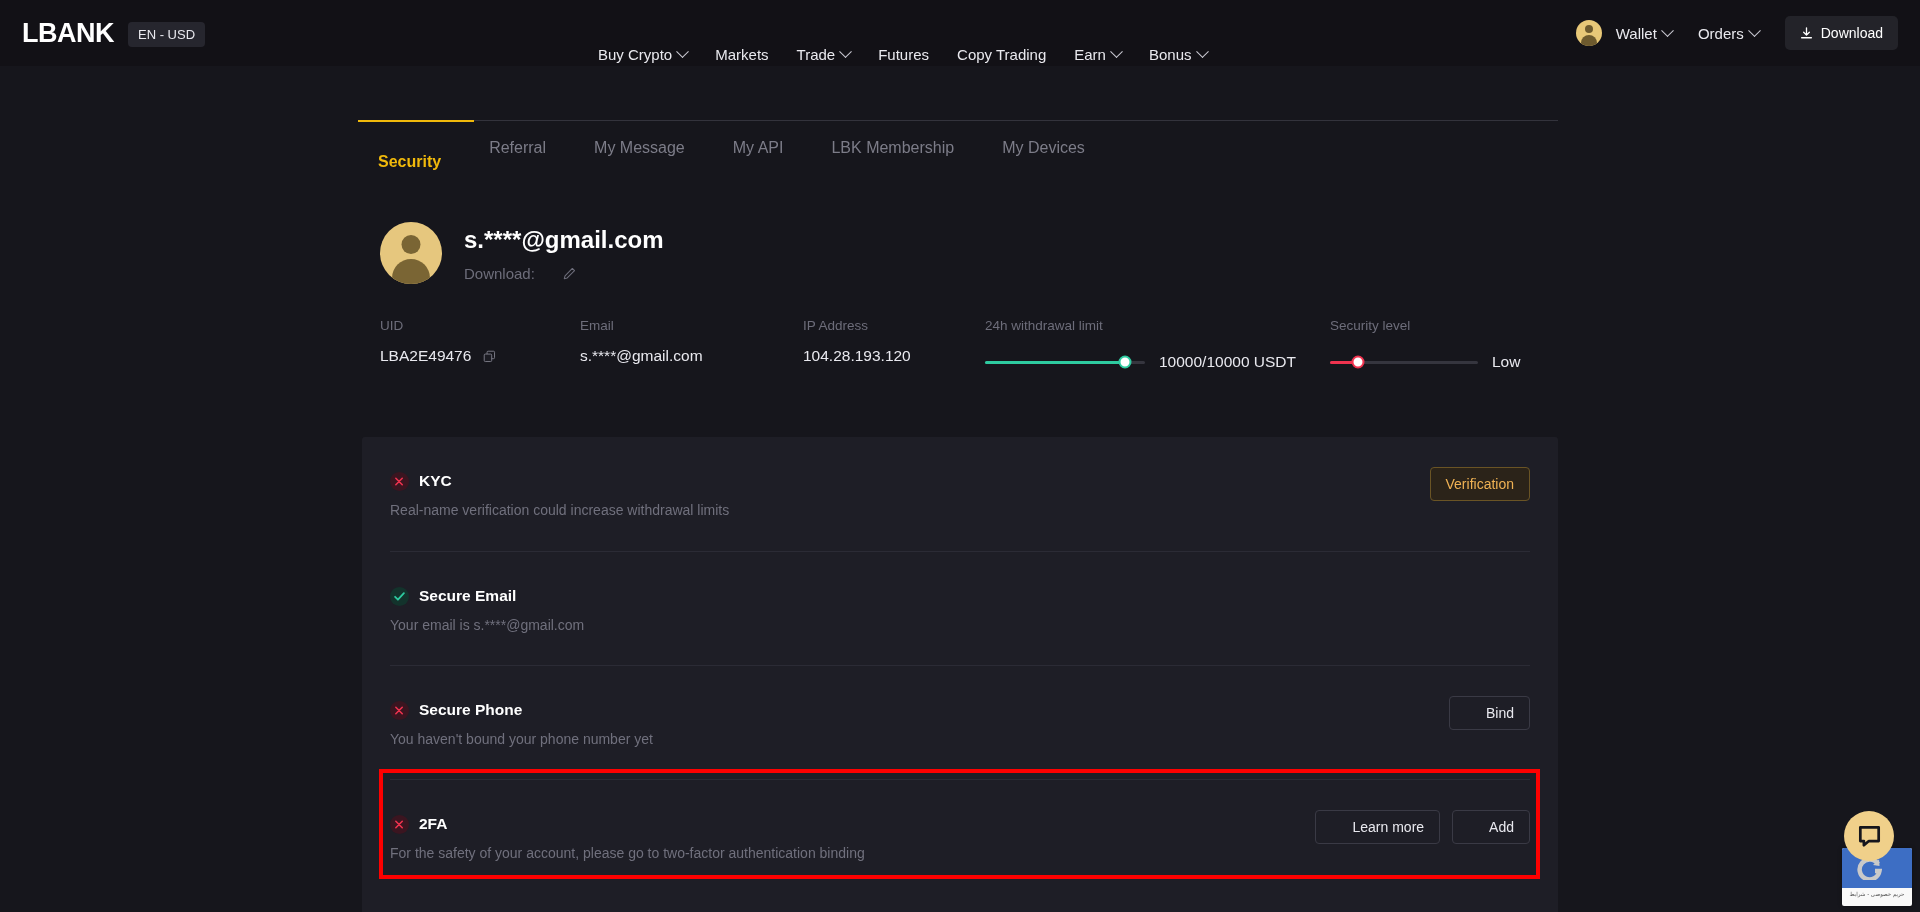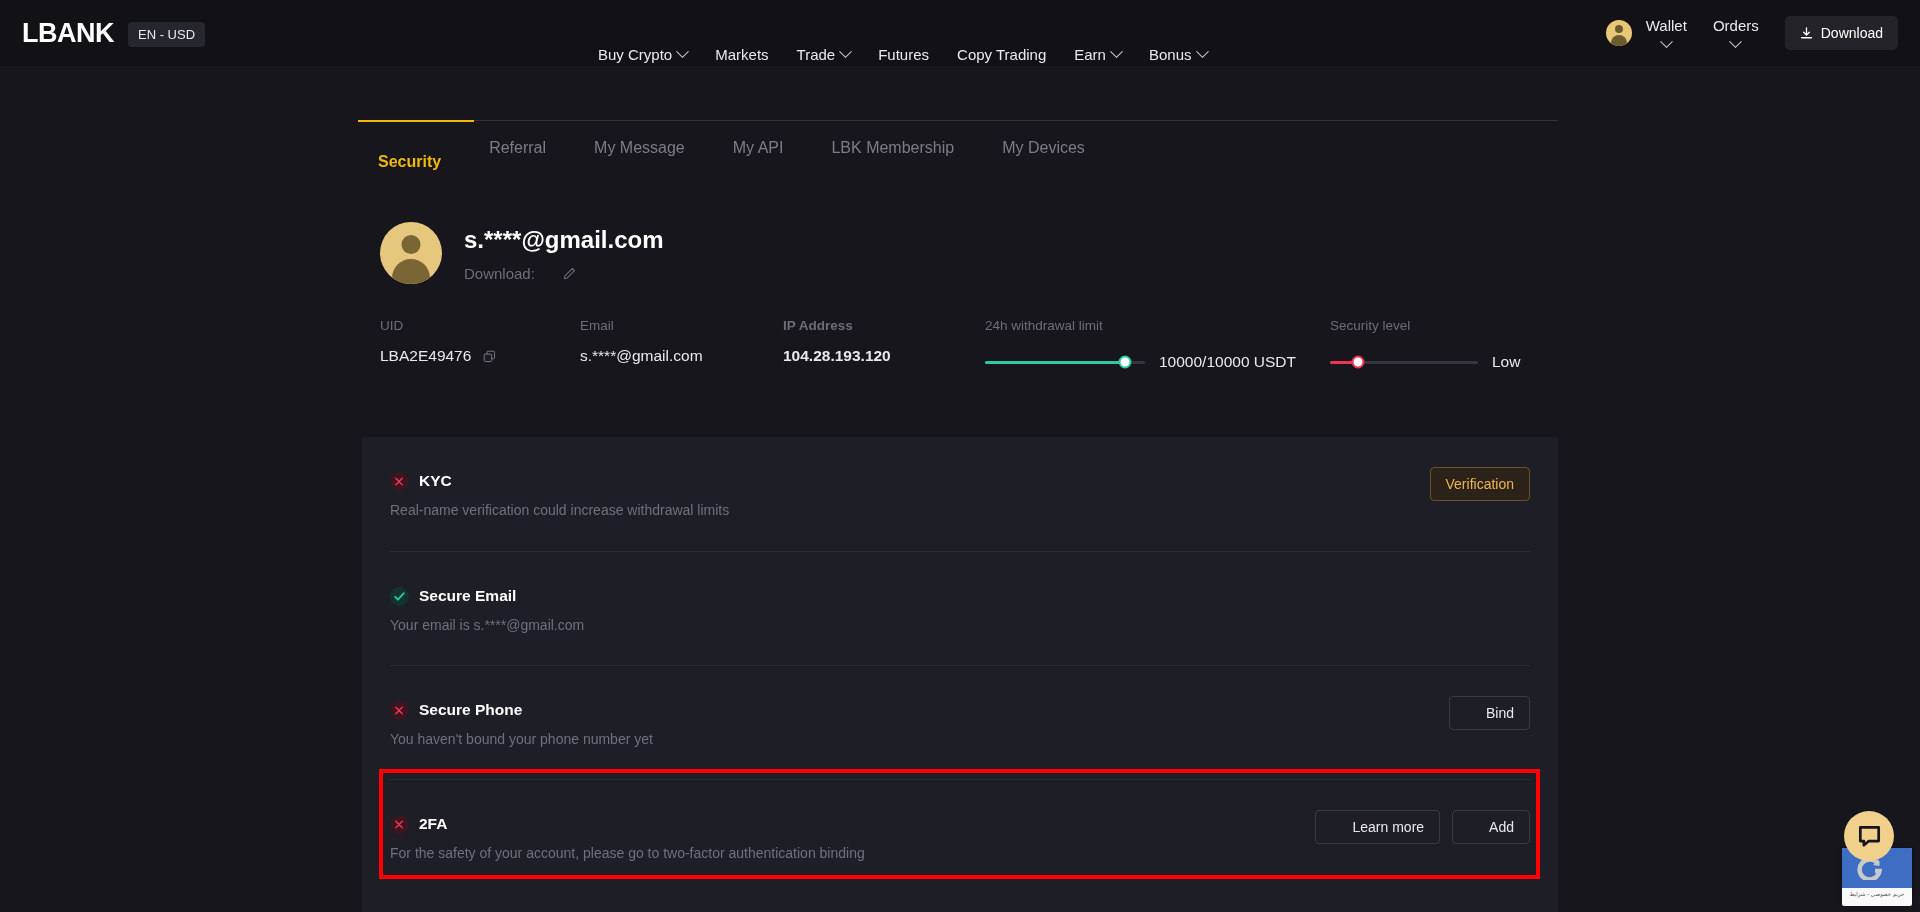--- a/index.html
+++ b/index.html
@@ -62,21 +62,21 @@
     background:#6d5a2e; transform:translateX(-50%);
   }
   .avatar-sm::after {
     content:""; position:absolute; left:50%; top:15px;
     width:16px; height:12px; border-radius:8px 8px 0 0;
     background:#6d5a2e; transform:translateX(-50%);
   }
   .hr-item {
     color: #e9e9ee; font-size: 15px;
     display: flex; align-items: center; gap: 6px;
-    cursor: pointer; margin-right: 26px; white-space: nowrap; flex-direction: column;
+    cursor: pointer; margin-right: 26px; white-space: nowrap;
   }
   .download-btn {
     background: #232329; border: none; border-radius: 5px;
     color: #ffffff; font-size: 14px;
     padding: 9px 15px;
     display: flex; align-items: center; gap: 8px;
     cursor: pointer; white-space: nowrap;
     font-family: "Liberation Sans", sans-serif;
   }
   .dl-icon { width: 13px; height: 13px; display:block; }
@@ -336,21 +336,21 @@
         <rect x="1.5" y="5" width="9.2" height="9.2" rx="1.3" fill="#1b1b22" stroke="#7a7a87" stroke-width="1.2"></rect>
       </svg>
     </div>
   </div>
 
   <div class="info-col" style="left:200px;">
     <div class="info-label">Email</div>
     <div class="info-value">s.****@gmail.com</div>
   </div>
 
-  <div class="info-col" style="left:403px;font-weight:bold;">
+  <div class="info-col" style="left:423px;">
     <div class="info-label">IP Address</div>
     <div class="info-value">104.28.193.120</div>
   </div>
 
   <div class="info-col" style="left:605px;">
     <div class="info-label">24h withdrawal limit</div>
     <div class="slider-line">
       <div class="track wd">
         <div class="fill wd"></div>
         <div class="knob wd"></div>

